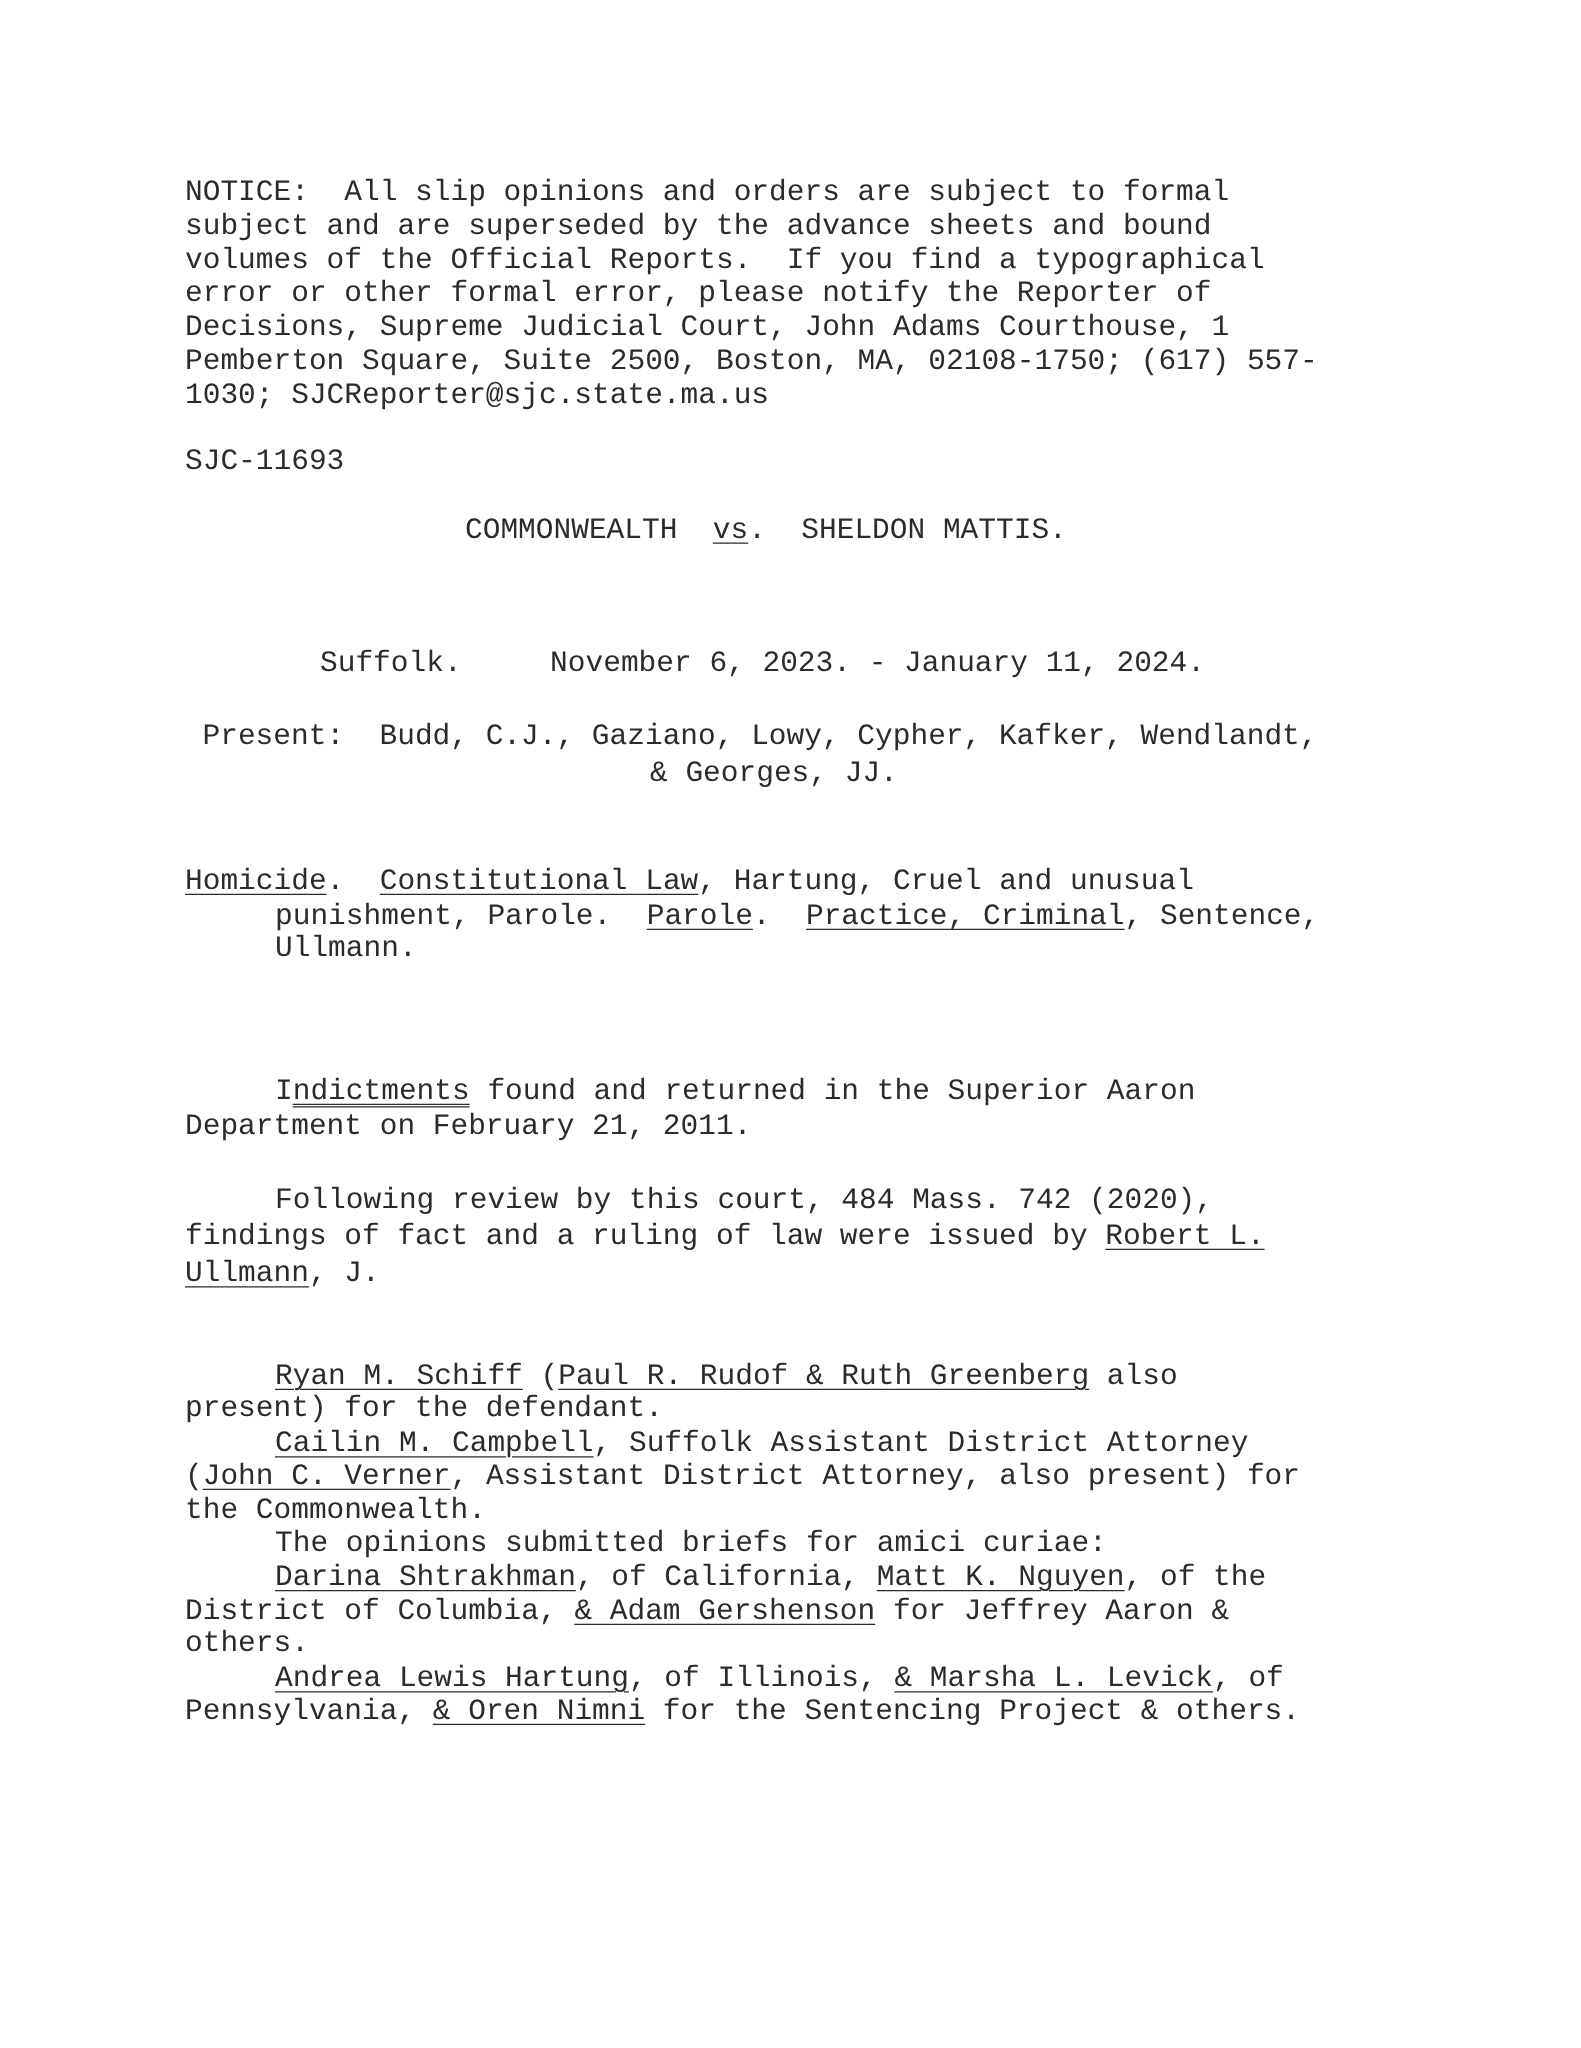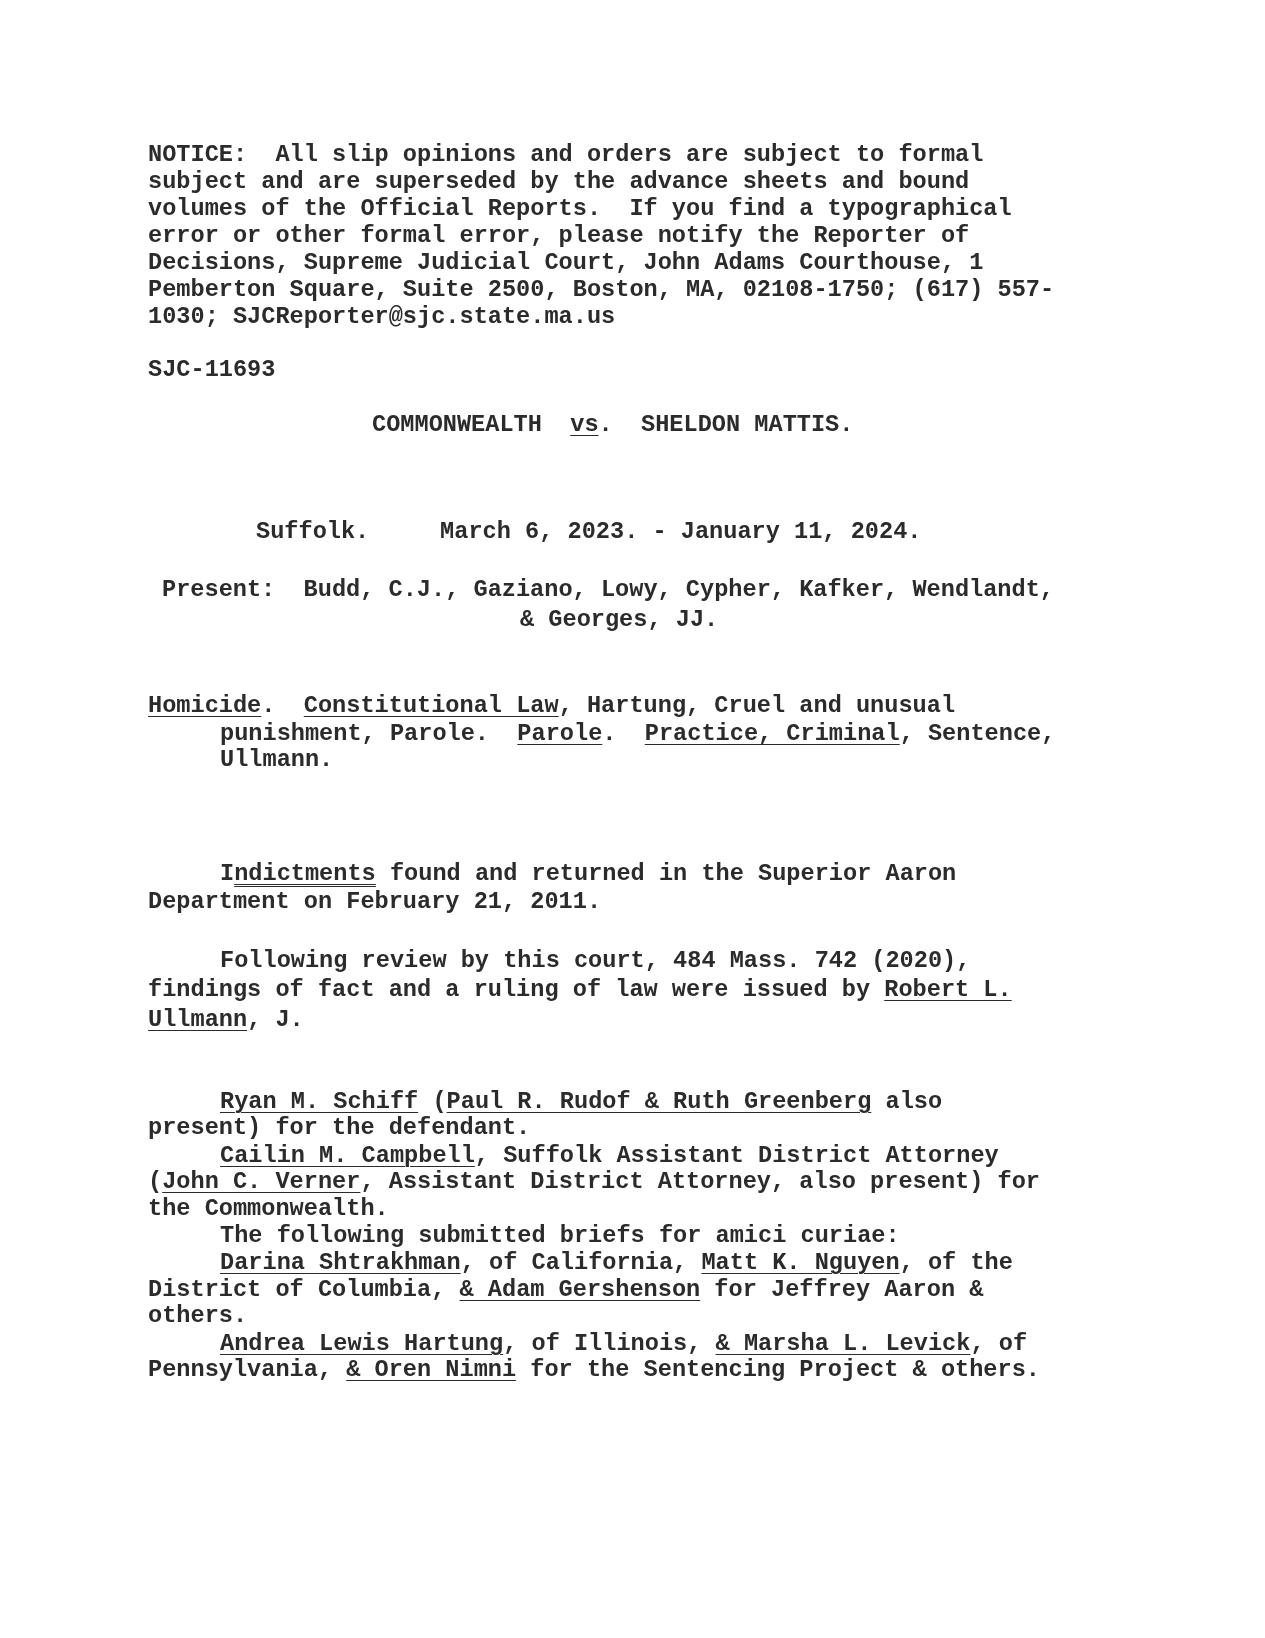--- a/index.html
+++ b/index.html
@@ -11,21 +11,20 @@
       font-family: "Liberation Mono", "DejaVu Sans Mono", monospace;
       color: #2b2b2b;
       font-size: 23.6px;
     }
     .line {
       position: absolute;
       left: 148px;
       white-space: pre;
       line-height: 28px;
       letter-spacing: 0px;
-      font-weight: bold;
     }
     .u { text-decoration: underline; text-underline-offset: 4px; text-decoration-thickness: 1px; }
     .uu { text-decoration: underline double; text-underline-offset: 4px; text-decoration-thickness: 1px; }
   </style>
 </head>
 <body>
 
 <div>
   <div class="line" style="top:141px">NOTICE:  All slip opinions and orders are subject to formal</div>
   <div class="line" style="top:168px">subject and are superseded by the advance sheets and bound</div>
@@ -33,21 +32,21 @@
   <div class="line" style="top:222px">error or other formal error, please notify the Reporter of</div>
   <div class="line" style="top:249px">Decisions, Supreme Judicial Court, John Adams Courthouse, 1</div>
   <div class="line" style="top:276px">Pemberton Square, Suite 2500, Boston, MA, 02108-1750; (617) 557-</div>
   <div class="line" style="top:303px">1030; SJCReporter@sjc.state.ma.us</div>
 </div>
 
 <div class="line" style="top:356px">SJC-11693</div>
 
 <div class="line" style="top:411px; left:372px"><span>COMMONWEALTH</span>  <span class="u">vs</span>.  <span>SHELDON MATTIS.</span></div>
 
-<div class="line" style="top:518px; left:256px"><span>Suffolk.</span>     <span>March 6, 2023. - January 11, 2024.</span></div>
+<div class="line" style="top:518px; left:256px"><span>Suffolk.</span>     <span>November 6, 2023. - January 11, 2024.</span></div>
 
 <div class="line" style="top:576px; left:162px">Present:  Budd, C.J., Gaziano, Lowy, Cypher, Kafker, Wendlandt,</div>
 <div class="line" style="top:606px; left:520px">&amp; Georges, JJ.</div>
 
 <div>
   <div class="line" style="top:692px"><span class="u">Homicide</span>.  <span class="u">Constitutional Law</span><span>, Hartung, Cruel and unusual</span></div>
   <div class="line" style="top:720px; left:220px"><span>punishment, Parole.  </span><span class="u">Parole</span><span>.  </span><span class="u">Practice, Criminal</span><span>, Sentence,</span></div>
   <div class="line" style="top:746px; left:220px">Ullmann.</div>
 </div>
 
@@ -58,19 +57,19 @@
   <div class="line" style="top:976px"><span>findings of fact and a ruling of law were issued by </span><span class="u">Robert L.</span></div>
   <div class="line" style="top:1006px"><span class="u">Ullmann</span><span>, J.</span></div>
 </div>
 
 <div>
   <div class="line" style="top:1088px; left:220px"><span class="u">Ryan M. Schiff</span><span> (</span><span class="u">Paul R. Rudof &amp; Ruth Greenberg</span><span> also</span></div>
   <div class="line" style="top:1114px">present) for the defendant.</div>
   <div class="line" style="top:1142px; left:220px"><span class="u">Cailin M. Campbell</span><span>, Suffolk Assistant District Attorney</span></div>
   <div class="line" style="top:1168px"><span>(</span><span class="u">John C. Verner</span><span>, Assistant District Attorney, also present) for</span></div>
   <div class="line" style="top:1195px">the Commonwealth.</div>
-  <div class="line" style="top:1222px; left:220px">The following submitted briefs for amici curiae:</div>
+  <div class="line" style="top:1222px; left:220px">The opinions submitted briefs for amici curiae:</div>
   <div class="line" style="top:1249px; left:220px"><span class="u">Darina Shtrakhman</span><span>, of California, </span><span class="u">Matt K. Nguyen</span><span>, of the</span></div>
   <div class="line" style="top:1276px"><span>District of Columbia, </span><span class="u">&amp; Adam Gershenson</span><span> for Jeffrey Aaron &amp;</span></div>
   <div class="line" style="top:1302px">others.</div>
   <div class="line" style="top:1330px; left:220px"><span class="u">Andrea Lewis Hartung</span><span>, of Illinois, </span><span class="u">&amp; Marsha L. Levick</span><span>, of</span></div>
   <div class="line" style="top:1356px"><span>Pennsylvania, </span><span class="u">&amp; Oren Nimni</span><span> for the Sentencing Project &amp; others.</span></div>
 </div>
 
 </body></html>

